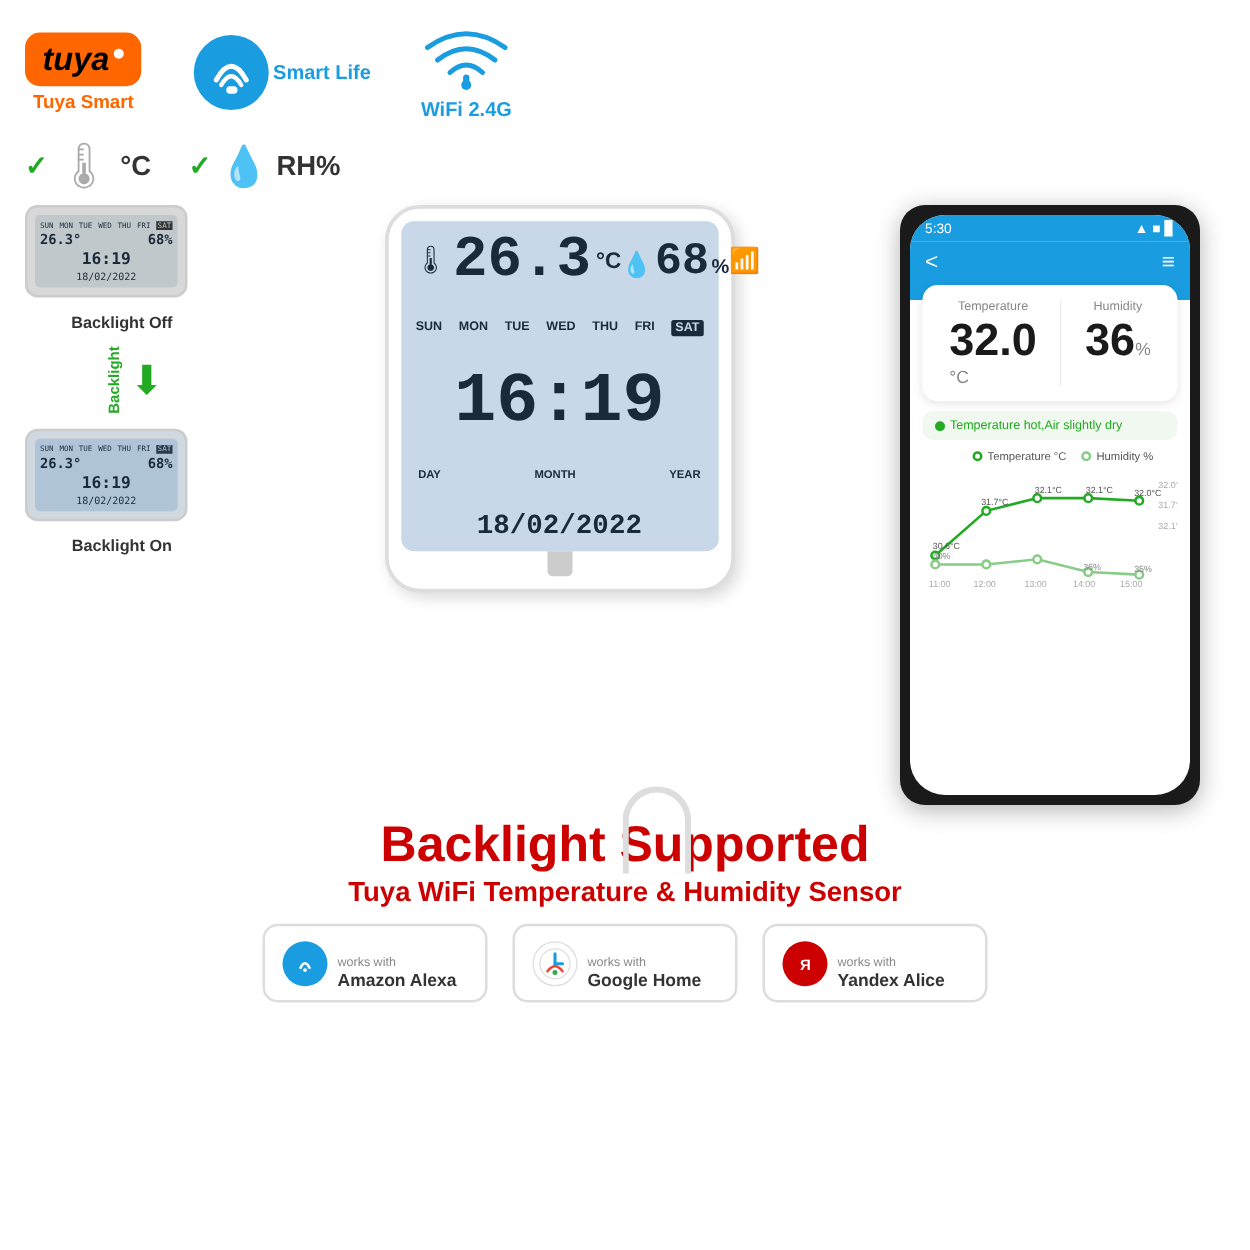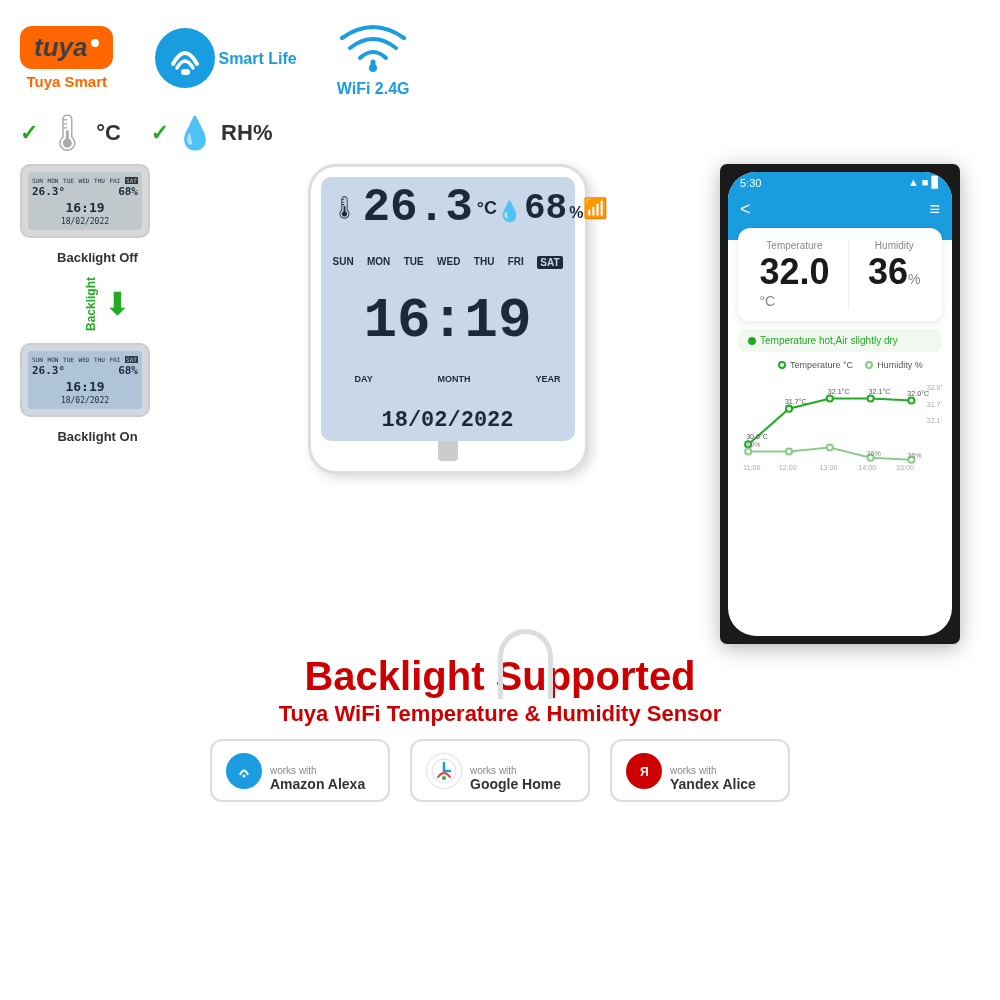--- a/index.html
+++ b/index.html
@@ -26,21 +26,21 @@
     }
     .tuya-brand-box {
       background: #ff6600;
       border-radius: 12px;
       padding: 6px 14px;
       display: flex;
       align-items: center;
       gap: 4px;
     }
     .tuya-text {
-      color: #404040;
+      color: #000000;
       font-size: 26px;
       font-weight: bold;
       font-style: italic;
     }
     .tuya-dot {
       width: 8px;
       height: 8px;
       background: white;
       border-radius: 50%;
       margin-bottom: 10px;
@@ -285,21 +285,20 @@
       text-align: center;
       line-height: 1;
     }
     .lcd-date-labels {
       display: flex;
       justify-content: space-between;
       font-size: 9px;
       color: #1a2a3a;
       padding: 0 4px;
       font-weight: bold;
-      margin-left: 20px;
     }
     .lcd-date {
       font-size: 22px;
       font-weight: bold;
       color: #1a2a3a;
       font-family: 'Courier New', monospace;
       text-align: center;
     }
     .device-stand {
       width: 20px;
@@ -310,21 +309,21 @@
 
     
     .right-col {
       width: 260px;
       flex-shrink: 0;
     }
     .phone-frame {
       width: 240px;
       height: 480px;
       background: #1a1a1a;
-      border-radius: 7px;
+      border-radius: 20px;
       padding: 8px;
       box-shadow: 0 4px 20px rgba(0,0,0,0.3);
       position: relative;
     }
     .phone-screen {
       background: white;
       border-radius: 28px;
       height: 100%;
       overflow: hidden;
       display: flex;

